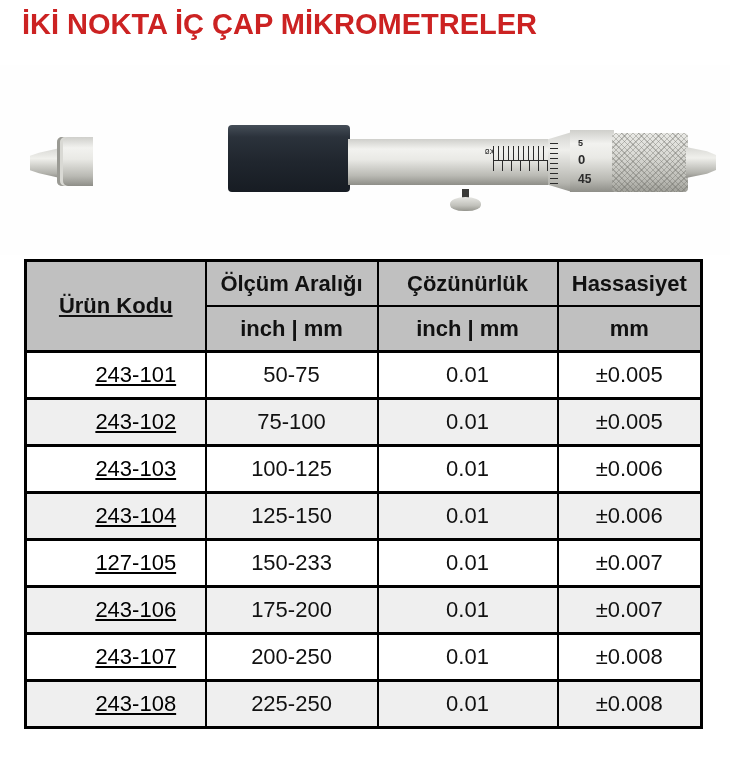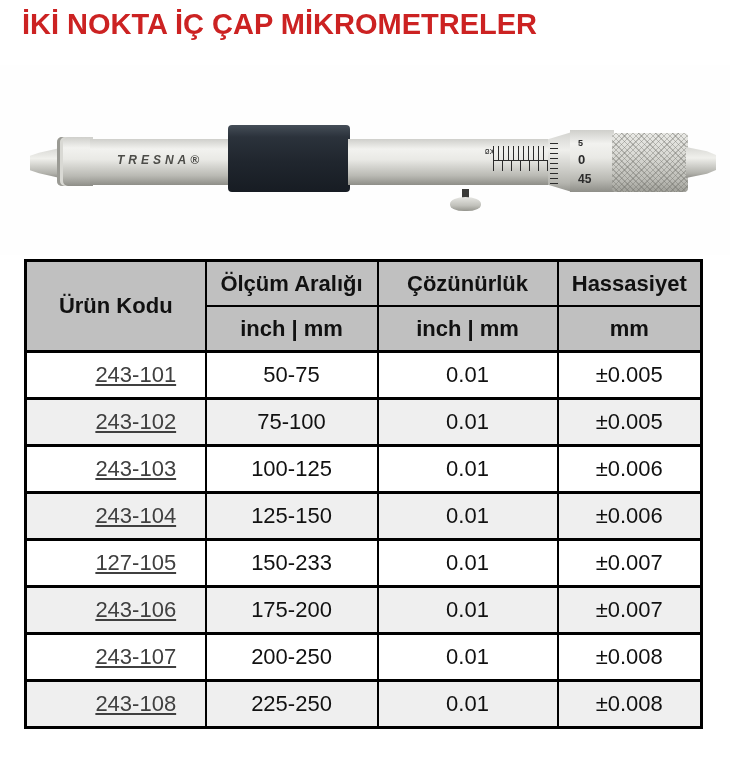--- a/index.html
+++ b/index.html
@@ -56,36 +56,33 @@
   .clamp-cap{left:450px;top:132px;width:31px;height:14px;border-radius:50% 50% 45% 45%;
     background:linear-gradient(to bottom,#e6e6e2,#c2c2bc 60%,#96968f);}
   
   table.spec{
     position:absolute;left:24px;top:259px;width:676px;
     border-collapse:collapse;border:3px solid #000;table-layout:fixed;
     font-size:22px;color:#111;
   }
   .spec th,.spec td{border:2px solid #000;text-align:center;padding:0;}
   .spec thead th{background:#c0c0c0;font-weight:bold;height:43px;border-bottom-width:1px;}
-  .spec thead th.rowspan-cell{border-bottom-width:1px;}
+  .spec thead th.rowspan-cell{border-bottom-width:1px;text-decoration:underline;}
   .spec tbody td{height:44px;border-top-width:3px;background:#ffffff;}
   .spec tbody tr:nth-child(even) td{background:#efefef;}
-  .spec a{color:#404040;text-decoration:underline;margin-left:40px;}
+  .spec a{color:#000000;text-decoration:underline;margin-left:40px;}
 </style>
 </head>
 <body>
 
 <h1 class="page-title">İKİ NOKTA İÇ ÇAP MİKROMETRELER</h1>
 
 <div class="photo">
   <div class="tip-left"></div>
   <div class="collar-left metal"></div>
-  <div class="barrel-left metal">
-    <div class="brand">TRESNA®</div>
-  </div>
   <div class="grip"></div>
   <div class="barrel-right metal">
     <div class="marking">
       <div>0.01mm</div>
       <div>2X=225mm</div>
     </div>
   </div>
   <div class="sleeve-scale metal">
     <div class="ticks-upper"></div>
     <div class="datum"></div>

